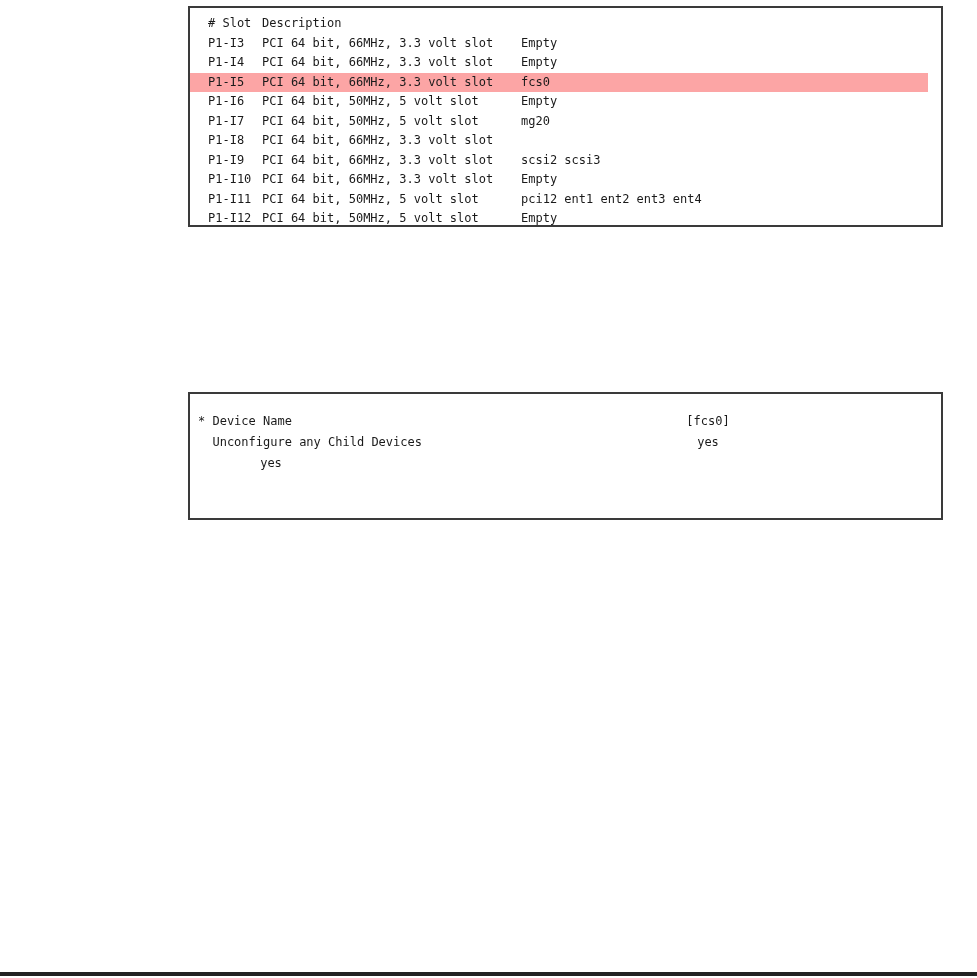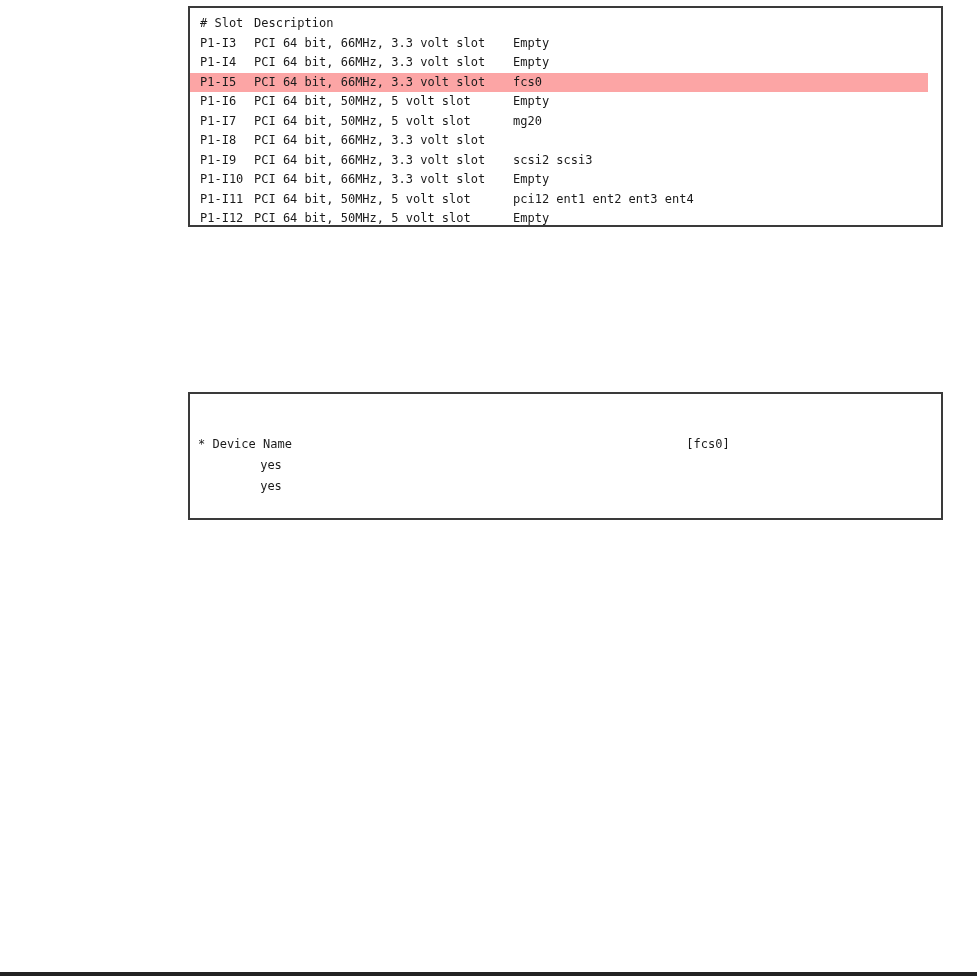--- a/index.html
+++ b/index.html
@@ -30,38 +30,38 @@
     left: 188px;
     top: 6px;
     width: 755px;
     height: 221px;
     padding-top: 6px;
   }
   .t-row {
     display: flex;
     line-height: 19.5px;
     height: 19.5px;
-    padding-left: 10px;
+    padding-left: 18px;
     white-space: pre;
   }
   .t-row.hl {
     background: #fca5a5;
     margin-right: 13px;
   }
   .cell-slot { display: inline-block; width: 54px;  flex: 0 0 54px; }
   .cell-desc { display: inline-block; width: 259px; flex: 0 0 259px; }
   .cell-dev  { display: inline-block; flex: 1 1 auto; }
 
   
   .panel-dialog {
     left: 188px;
     top: 392px;
     width: 755px;
     height: 128px;
-    padding-top: 40px;
+    padding-top: 17px;
   }
   .d-row {
     display: flex;
     line-height: 21px;
     height: 21px;
     padding-left: 8px;
     white-space: pre;
   }
   .d-label { display: inline-block; width: 437px; flex: 0 0 437px; }
   .d-value { display: inline-block; width: 56px; flex: 0 0 56px; text-align: center; margin-left: 45px; }
@@ -146,20 +146,21 @@
       <span class="cell-dev">Empty</span>
     </div>
   </div>
 
   <div class="panel panel-dialog">
     <div class="d-row">
       <span class="d-label">* Device Name</span>
       <span class="d-value">[fcs0]</span>
     </div>
     <div class="d-row">
+      <span class="d-label">  Unconfigure any Child Devices</span>
       <span class="d-value">yes</span>
     </div>
     <div class="d-row">
       <span class="d-value">yes</span>
     </div>
   </div>
 
   <div class="footer-rule"></div>
 </div>
 

